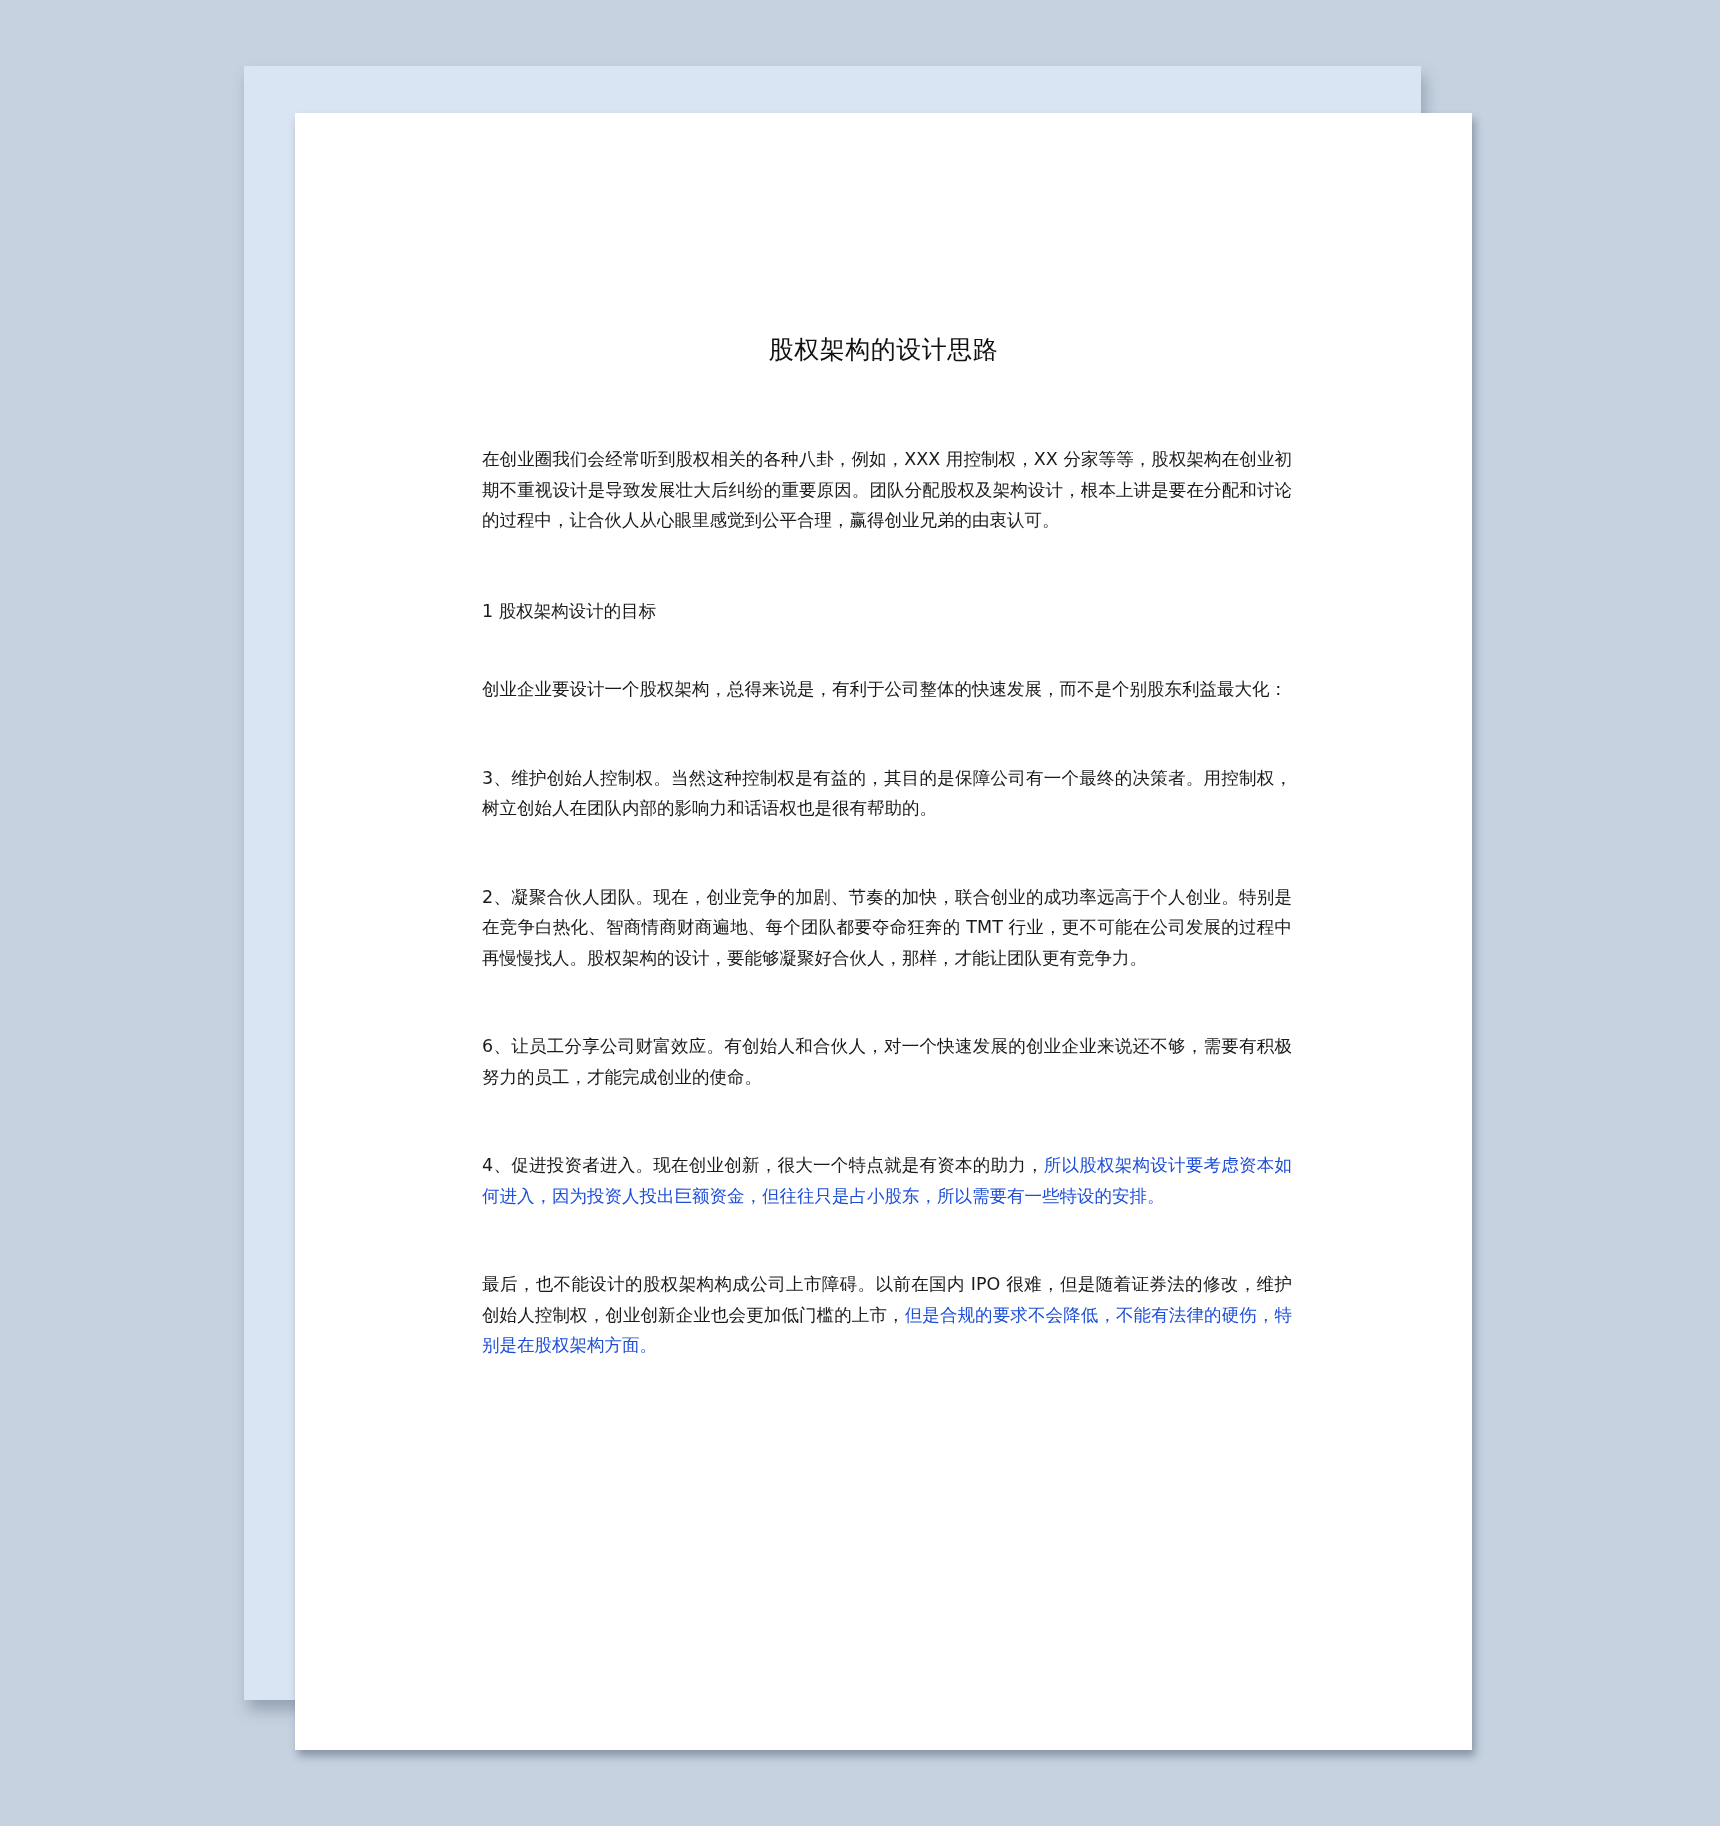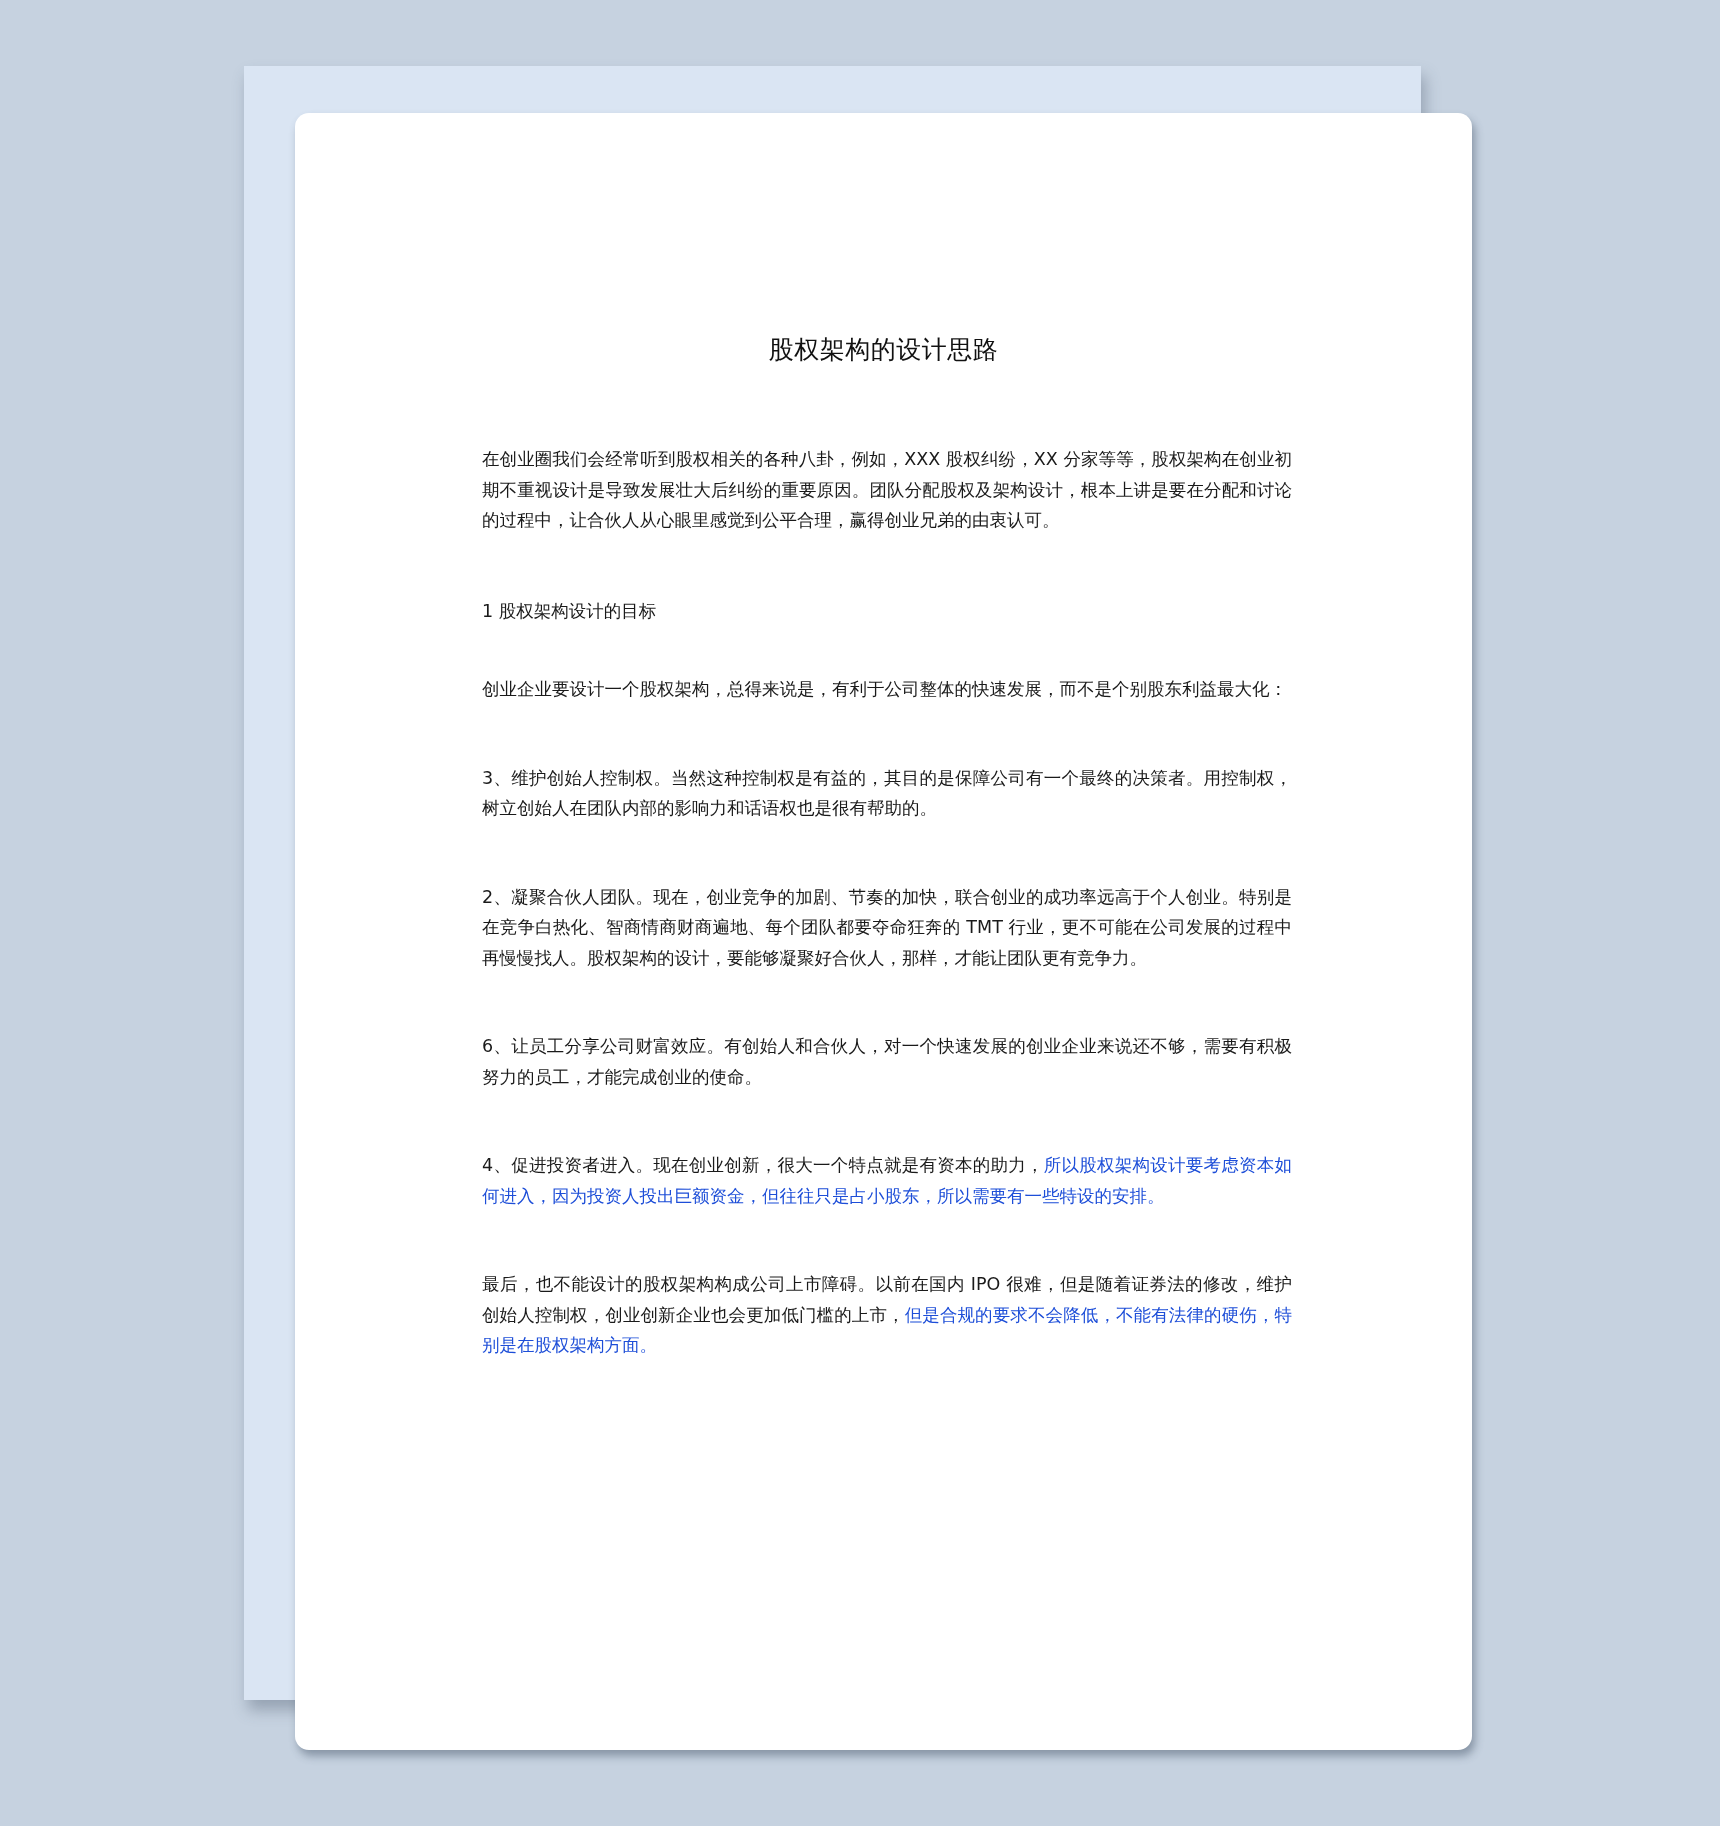--- a/index.html
+++ b/index.html
@@ -24,21 +24,20 @@
       box-shadow: 4px 10px 14px rgba(60, 75, 95, 0.35);
     }
     .front-page {
       position: absolute;
       left: 295px;
       top: 113px;
       width: 1177px;
       height: 1637px;
       background: #ffffff;
       box-shadow: 3px 6px 8px rgba(60, 75, 95, 0.45);
-      border-radius: 14px;
     }
     .doc-title {
       position: absolute;
       left: 0;
       right: 0;
       top: 220px;
       text-align: center;
       font-size: 25px;
       color: #111111;
       letter-spacing: 0.5px;
@@ -65,21 +64,21 @@
   </style>
 </head>
 <body>
 
 <div class="back-page"></div>
 
 <div class="front-page">
   <div class="doc-title">股权架构的设计思路</div>
 
   <div class="doc-body">
-    <p class="para gap-intro">在创业圈我们会经常听到股权相关的各种八卦，例如，XXX 股权纠纷，XX 分家等等，股权架构在创业初期不重视设计是导致发展壮大后纠纷的重要原因。团队分配股权及架构设计，根本上讲是要在分配和讨论的过程中，让合伙人从心眼里感觉到公平合理，赢得创业兄弟的由衷认可。</p>
+    <p class="para gap-intro">在创业圈我们会经常听到股权相关的各种八卦，例如，XXX 用控制权，XX 分家等等，股权架构在创业初期不重视设计是导致发展壮大后纠纷的重要原因。团队分配股权及架构设计，根本上讲是要在分配和讨论的过程中，让合伙人从心眼里感觉到公平合理，赢得创业兄弟的由衷认可。</p>
 
     <p class="para gap-heading">1 股权架构设计的目标</p>
 
     <p class="para gap-std">创业企业要设计一个股权架构，总得来说是，有利于公司整体的快速发展，而不是个别股东利益最大化：</p>
 
     <p class="para gap-std">
       <span>3、维护创始人控制权。当然这种控制权是有益的，其目的是保障公司有一个最终的决策者。用控制权，树立创始人在团队内部的影响力和话语权也是很有帮助的。</span>
     </p>
 
     <p class="para gap-std">

